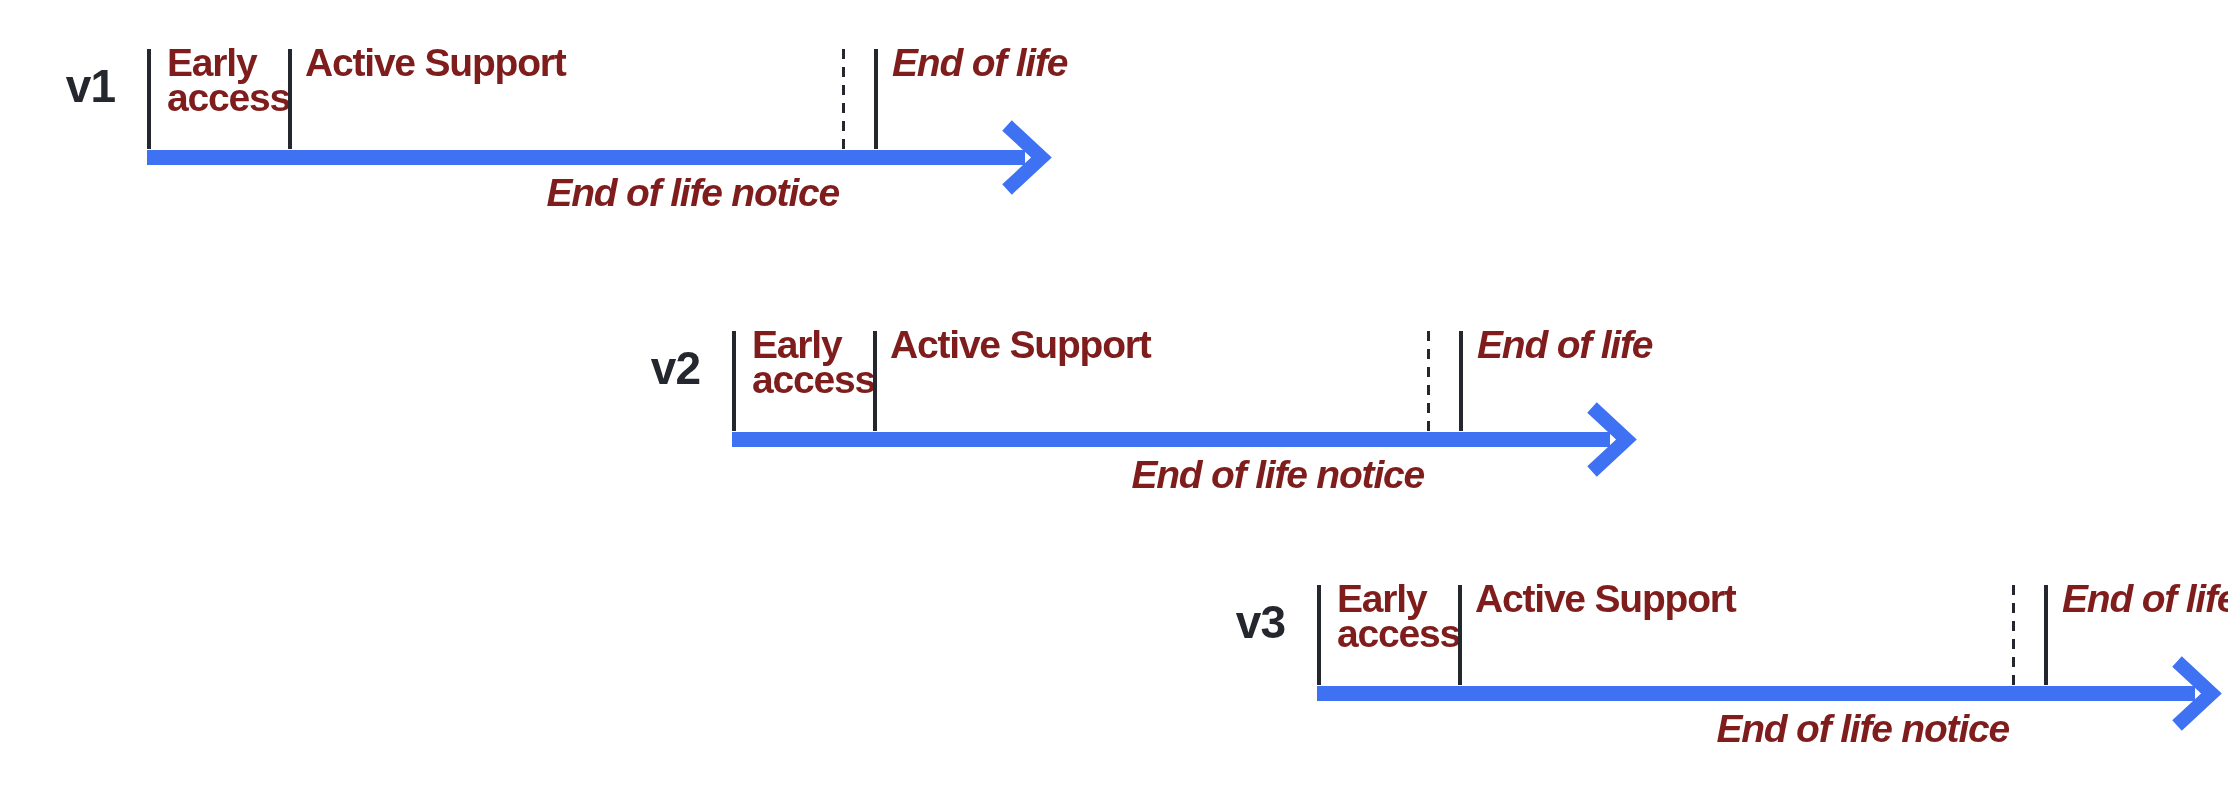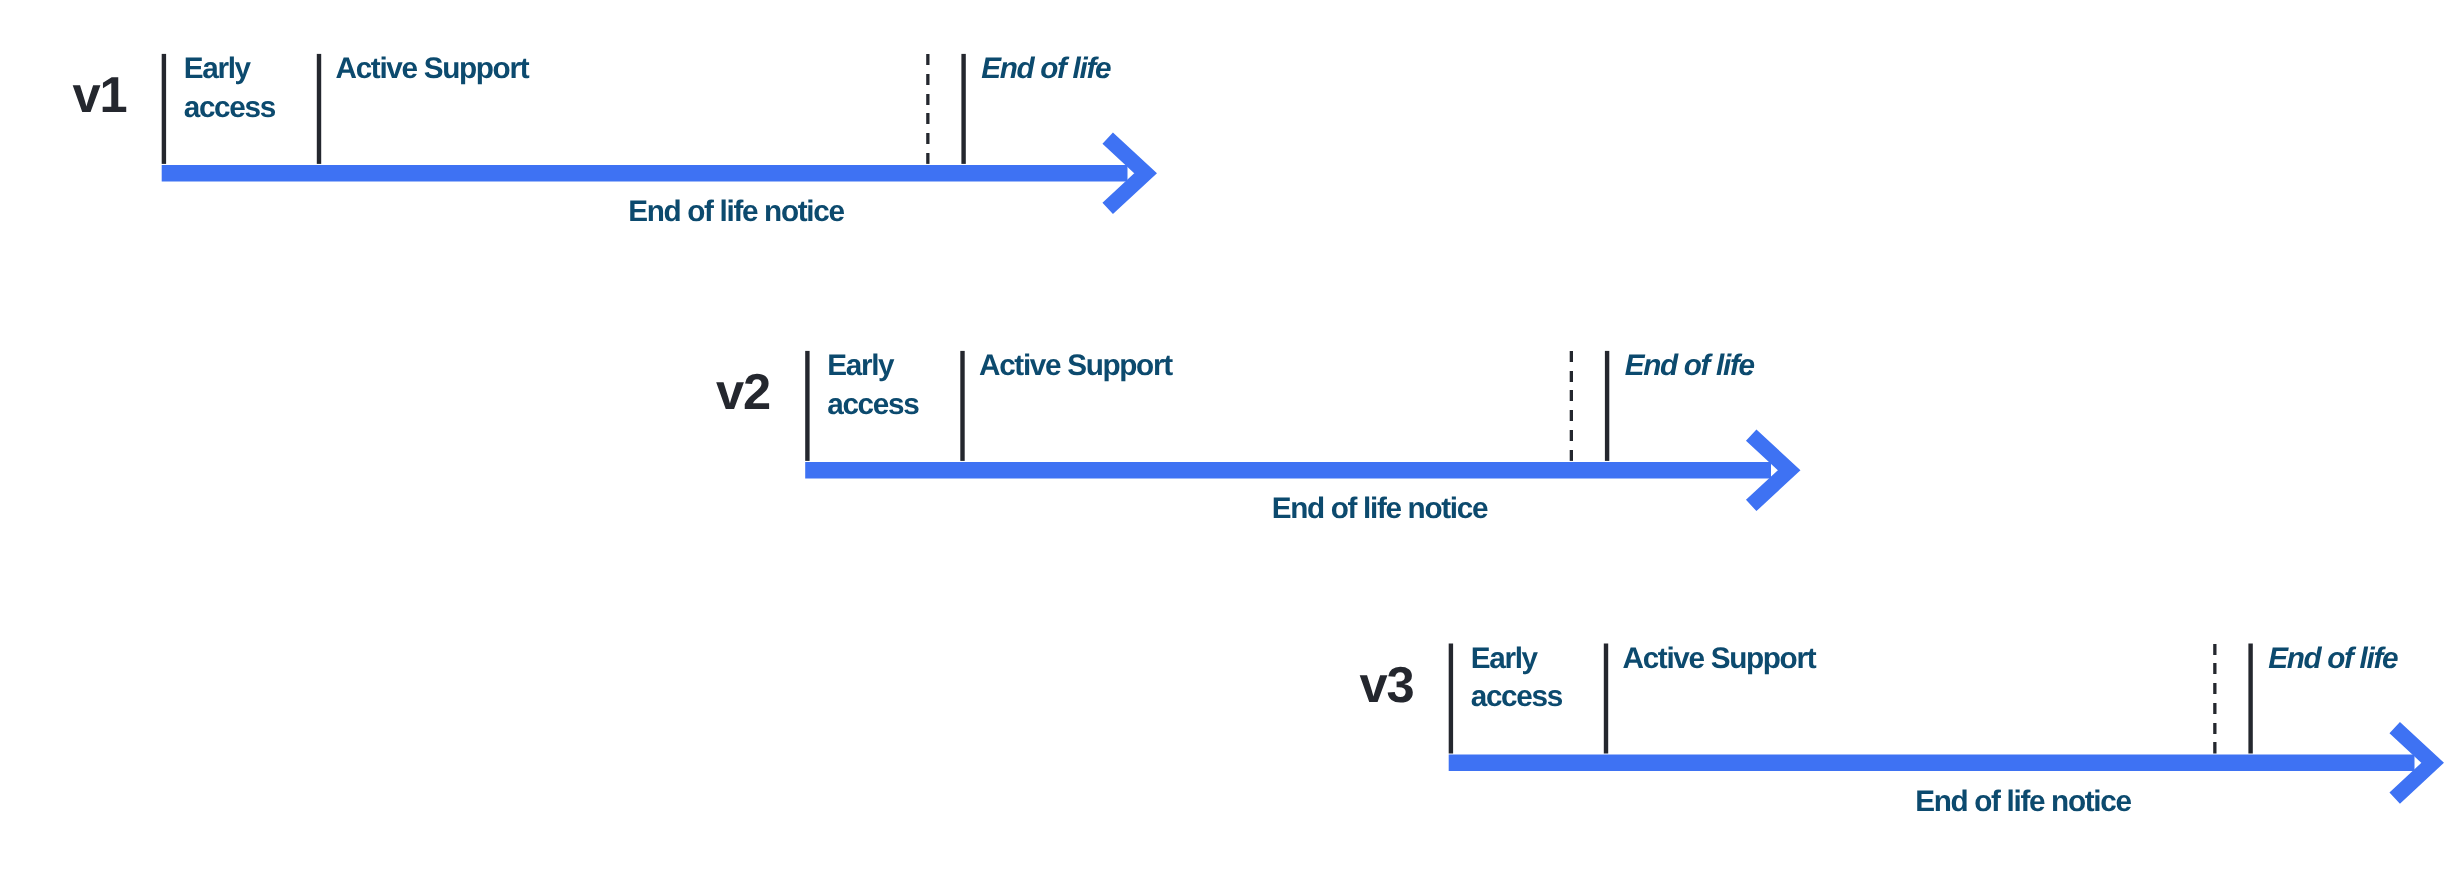--- a/index.html
+++ b/index.html
@@ -49,35 +49,36 @@
     width: 3px;
     background: repeating-linear-gradient(
       to bottom,
       #24272E 0px, #24272E 10px,
       transparent 10px, transparent 18px
     );
   }
   .phase {
     position: absolute;
     top: -4px;
-    font-size: 27px;
+    font-size: 39px;
     line-height: 35px;
     letter-spacing: -1.2px;
-    color: #0c4a6e;
+    color: #7f1d1d;
     white-space: normal;
   }
   .phase.early   { left: 20px;  width: 112px; }
   .phase.active  { left: 158px; width: 420px; white-space: nowrap; }
   .phase.eol     { left: 745px; width: 320px; white-space: nowrap; font-style: italic; }
   .phase.notice  {
     top: 126px;
     left: 352px;
     width: 340px;
-    text-align: center;
+    text-align: right;
     white-space: nowrap;
+    font-style: italic;
   }
   svg.arrow {
     position: absolute;
     left: 0;
     top: 63px;
     overflow: visible;
   }
 </style>
 </head>
 <body>
@@ -93,21 +94,21 @@
     <div class="tick dashed"></div>
     <div class="tick t4"></div>
     <div class="phase eol">End of life</div>
     <svg class="arrow" width="920" height="92" viewBox="0 0 920 92">
       <line x1="0" y1="45.5" x2="878" y2="45.5" stroke-width="15" stroke="#3E72F3"></line>
       <polyline points="860,13.5 894.5,45.5 860,77.5" fill="none" stroke-width="14" stroke-linejoin="miter" stroke="#3E72F3"></polyline>
     </svg>
     <div class="phase notice">End of life notice</div>
   </div>
 
-  <div class="row" style="left:702px; top:319px;">
+  <div class="row" style="left:702px; top:331px;">
     <div class="vlabel">v2</div>
     <div class="tick t1"></div>
     <div class="phase early">Early access</div>
     <div class="tick t2"></div>
     <div class="phase active">Active Support</div>
     <div class="tick dashed"></div>
     <div class="tick t4"></div>
     <div class="phase eol">End of life</div>
     <svg class="arrow" width="920" height="92" viewBox="0 0 920 92">
       <line x1="0" y1="45.5" x2="878" y2="45.5" stroke-width="15" stroke="#3E72F3"></line>

